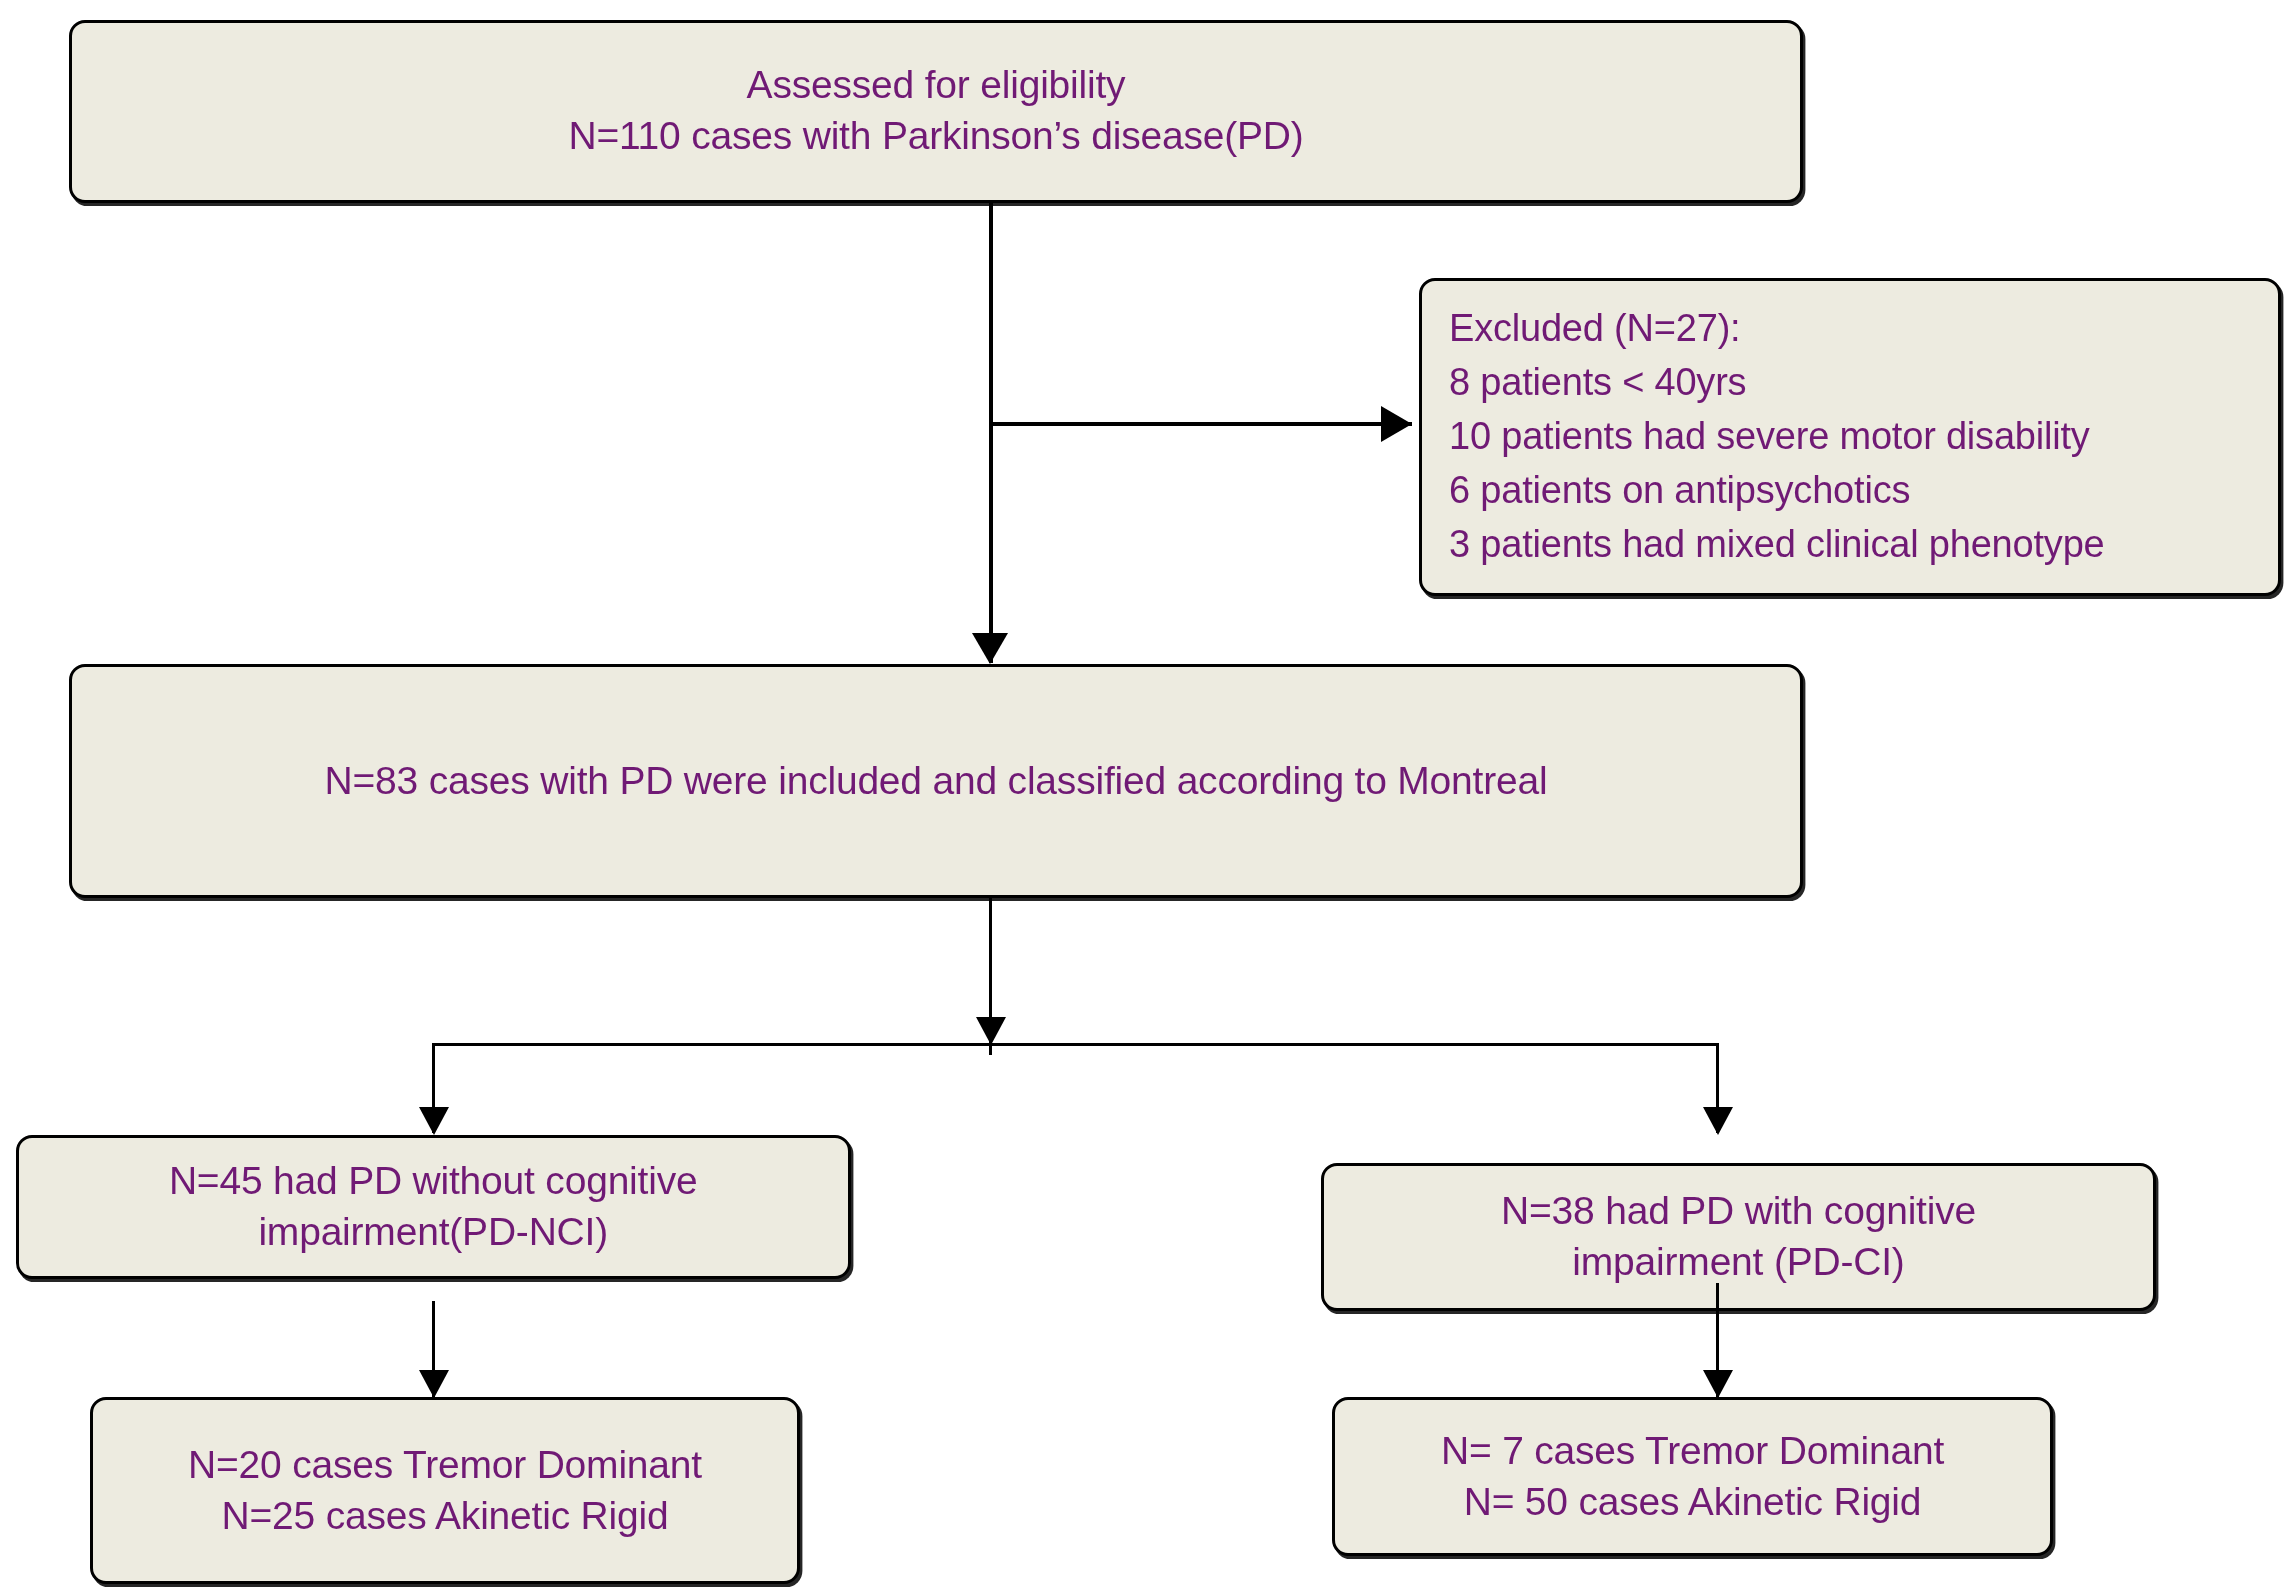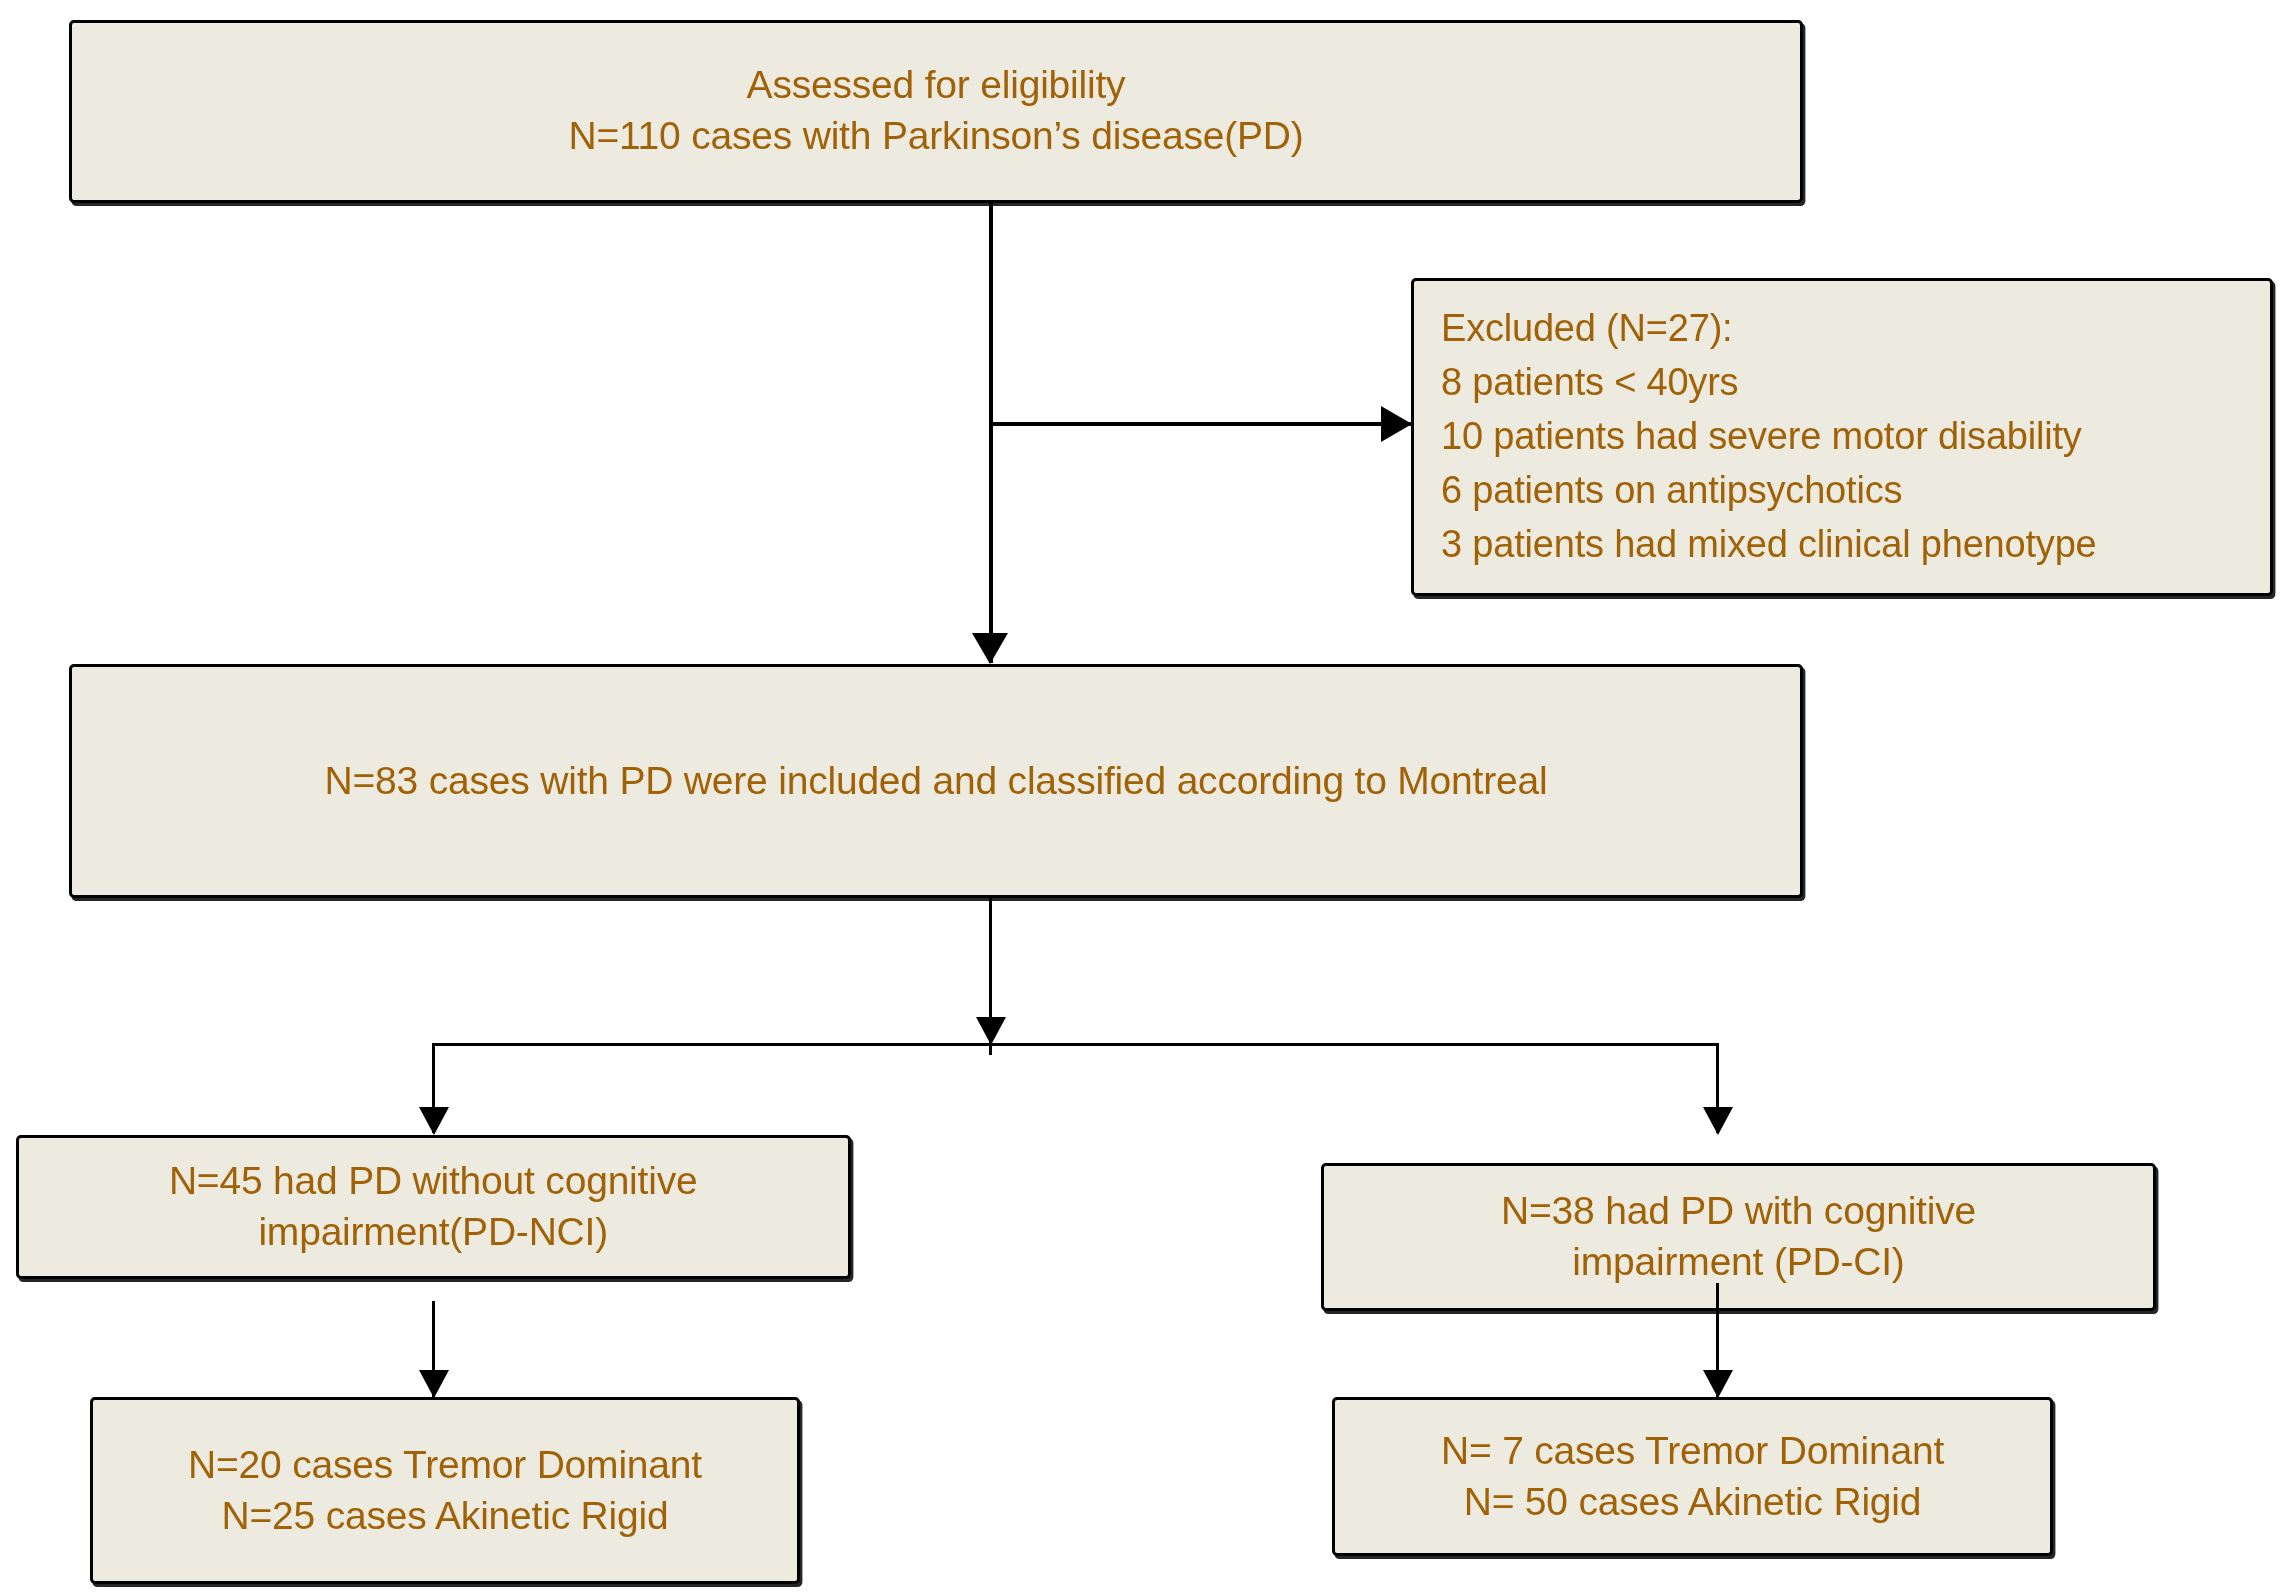--- a/index.html
+++ b/index.html
@@ -17,41 +17,42 @@
     height: 1594px;
     background: #ffffff;
     overflow: hidden;
   }
   
   .node {
     position: absolute;
     box-sizing: border-box;
     background: #edebe0;
     border: 3.9px solid #000000;
-    border-radius: 5px;
+    border-radius: 16px;
     display: flex;
     flex-direction: column;
     align-items: center;
     justify-content: center;
-    color: #a16207;
+    color: #701a75;
     font-size: 39px;
     line-height: 1.30;
     letter-spacing: -0.2px;
     text-align: center;
     padding: 4.7px 14px;
     box-shadow: 2.4px 3.1px 0 0 rgba(0,0,0,0.85);
   }
   .node .ln {
     display: block;
     white-space: nowrap;
   }
   .node.left-align {
     align-items: flex-start;
     text-align: left;
     padding-left: 27px;
+    margin-left: 8px;
   }
   .node.left-align .ln {
     text-align: left;
   }
 
   
   #node-assessed  { left: 69px;   top: 19.6px;   width: 1734px; height: 183px; }
   #node-excluded  { left: 1411px; top: 278px;  width: 862px; height: 318px; font-size: 38px; line-height: 1.42; }
   #node-included  { left: 69px;   top: 664px;  width: 1734px; height: 234px; }
   #node-pdnci     { left: 15.7px;   top: 1135px; width: 835px; height: 144px; }

